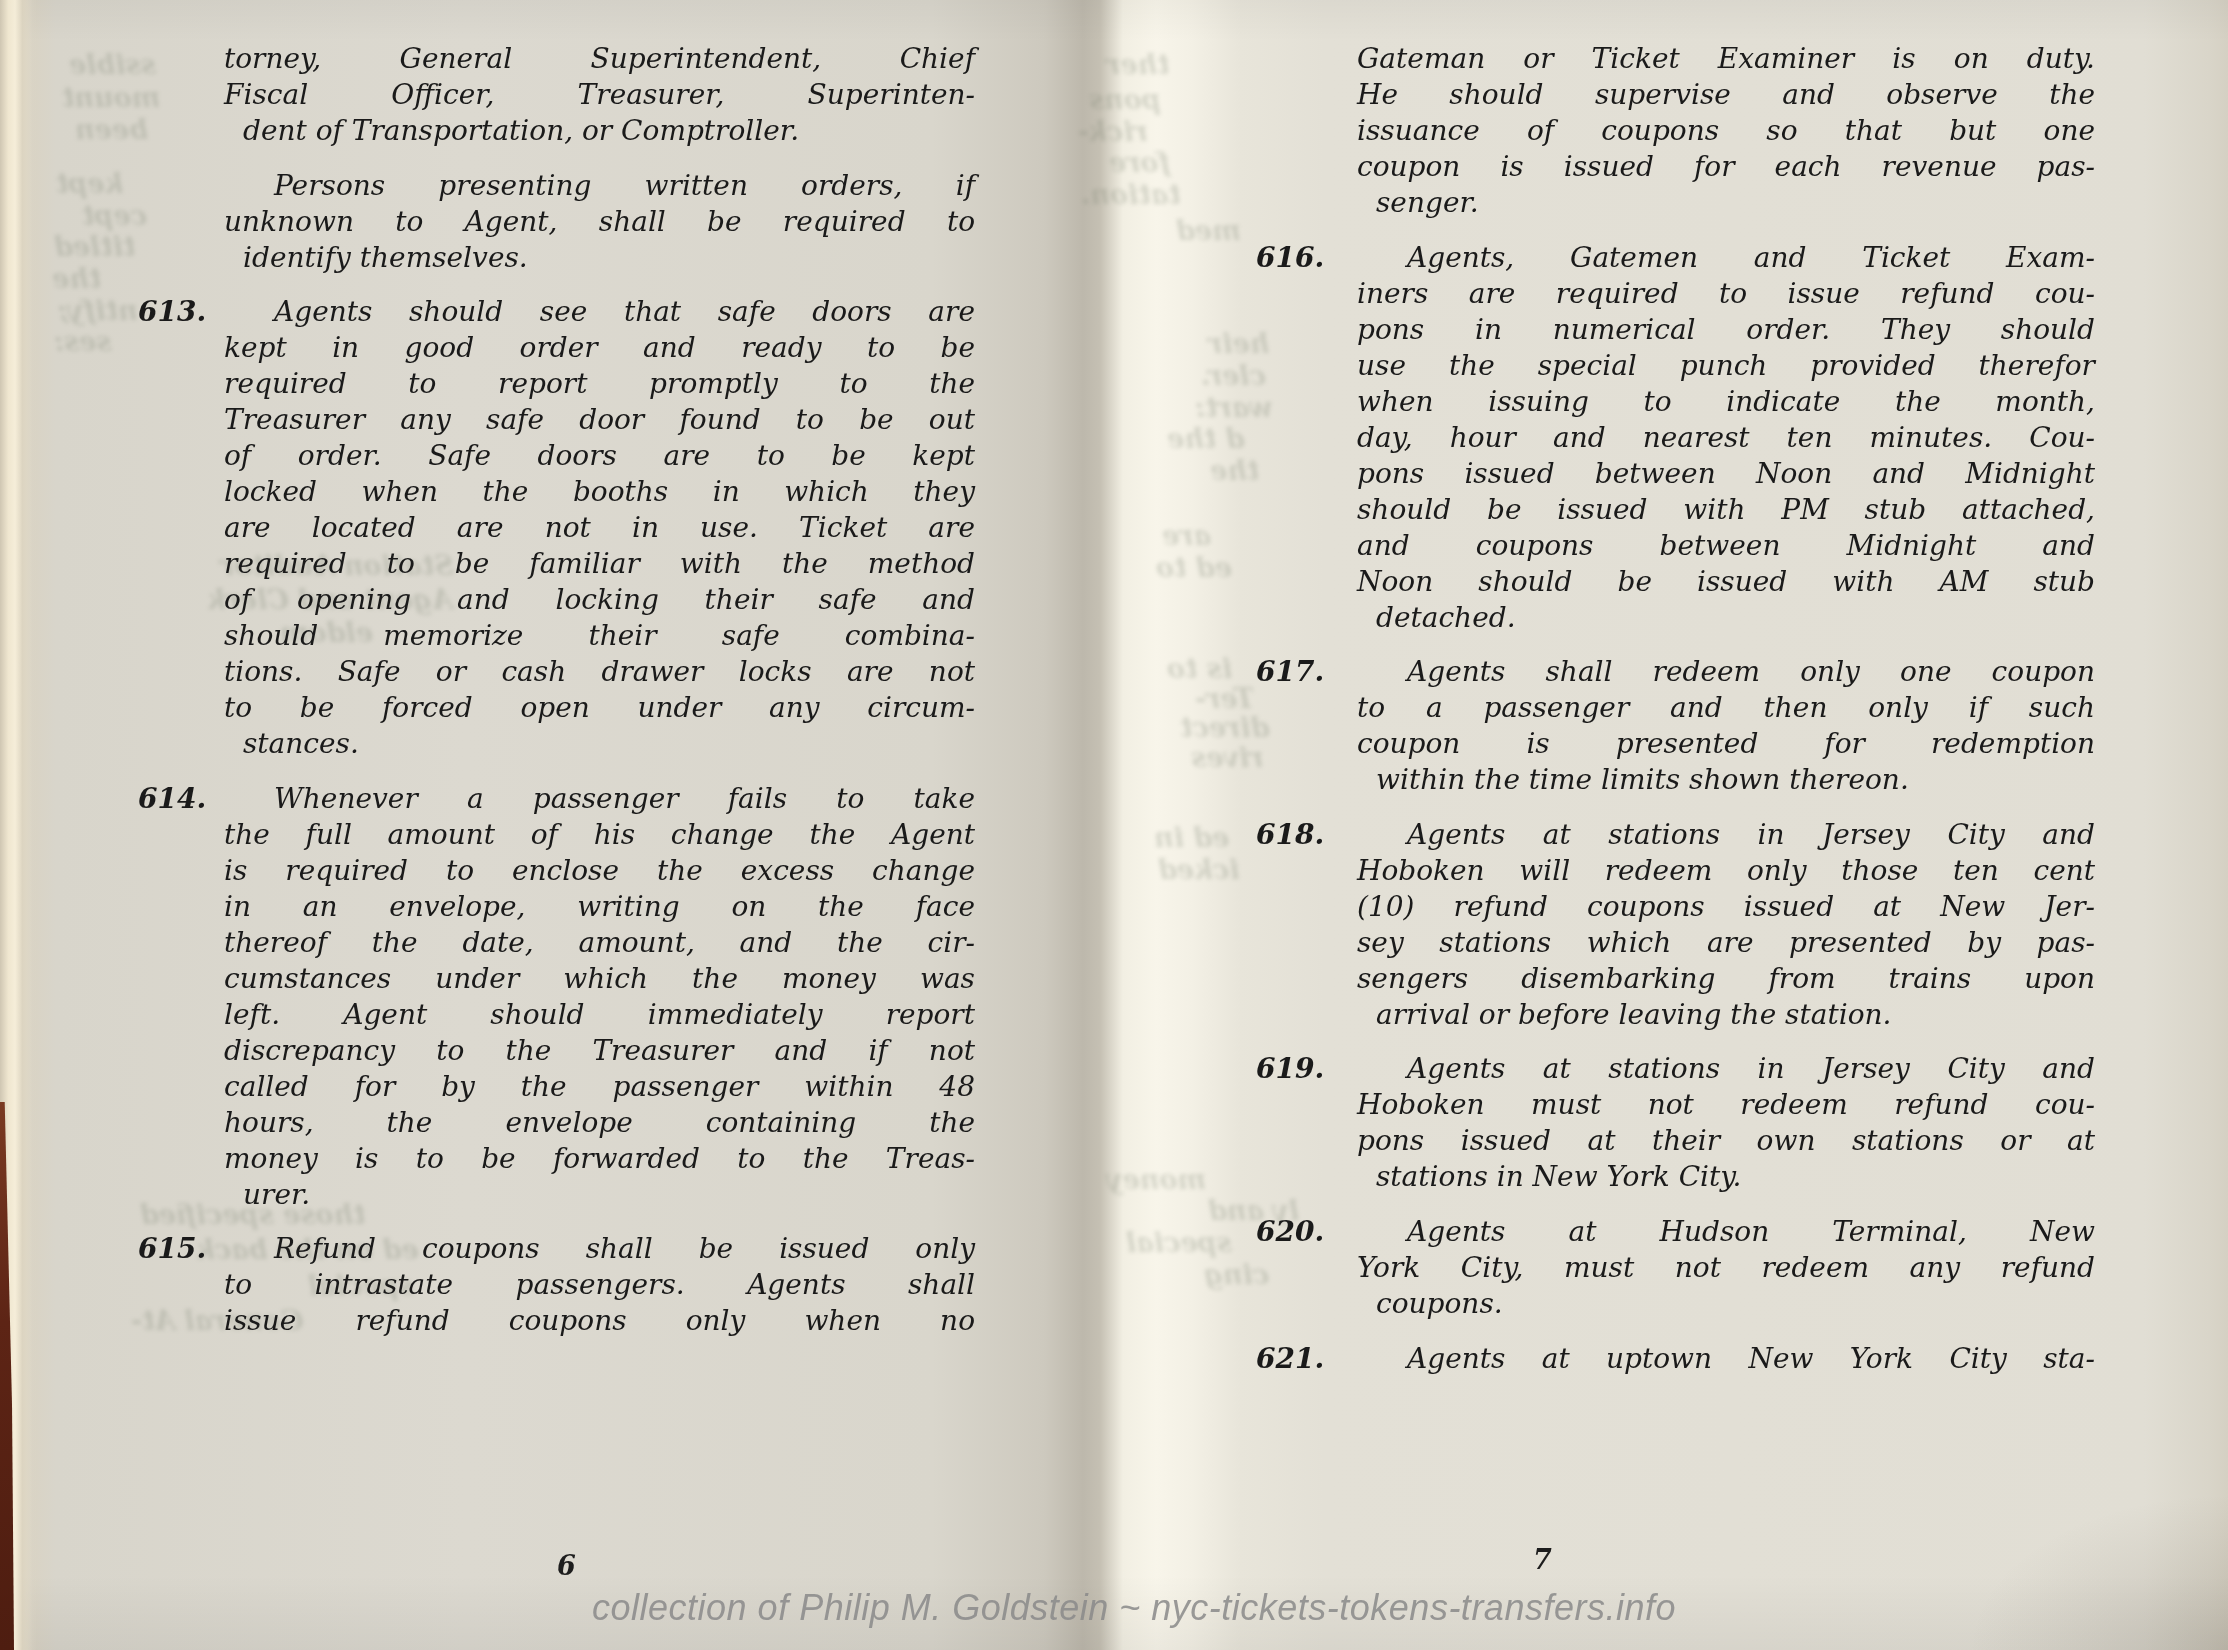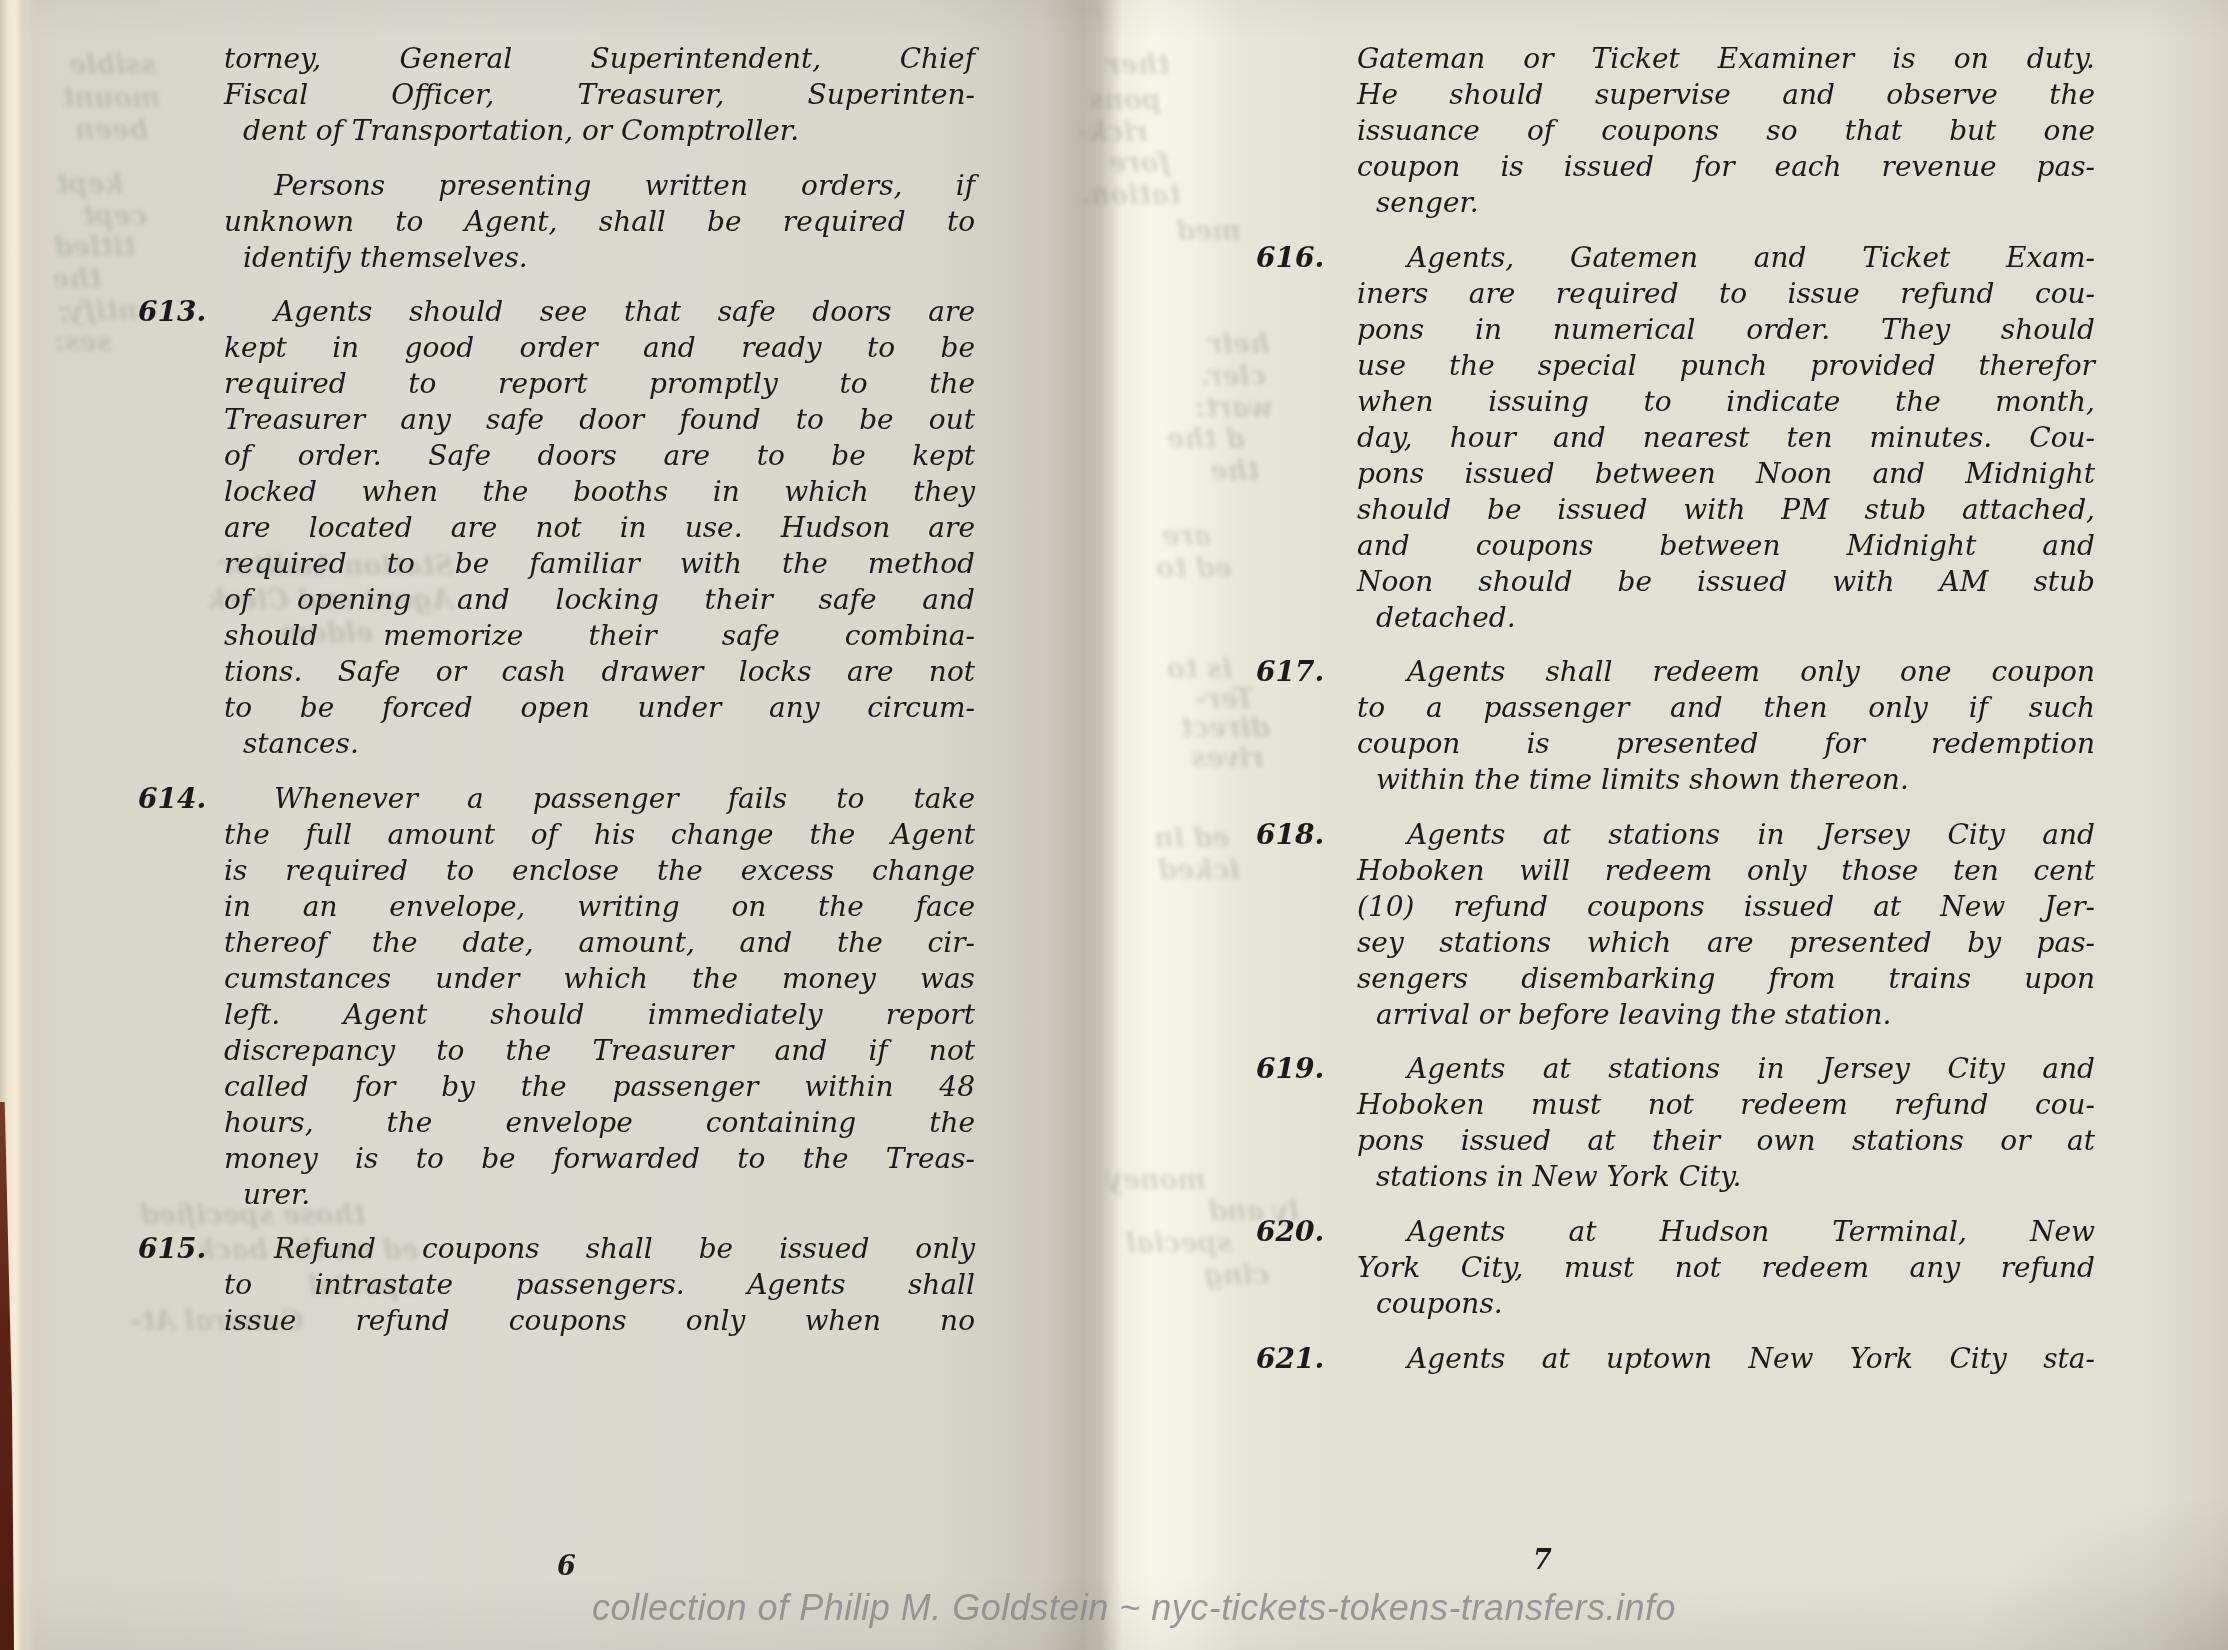--- a/index.html
+++ b/index.html
@@ -85,21 +85,21 @@
         <div class="line last">identify themselves.</div>
       </div>
       <div class="para">
         <span class="pnum">613.</span>
         <div class="line first">Agents should see that safe doors are</div>
         <div class="line">kept in good order and ready to be</div>
         <div class="line">required to report promptly to the</div>
         <div class="line">Treasurer any safe door found to be out</div>
         <div class="line">of order. Safe doors are to be kept</div>
         <div class="line">locked when the booths in which they</div>
-        <div class="line">are located are not in use. Hudson are</div>
+        <div class="line">are located are not in use. Ticket are</div>
         <div class="line">required to be familiar with the method</div>
         <div class="line">of opening and locking their safe and</div>
         <div class="line">should memorize their safe combina-</div>
         <div class="line">tions. Safe or cash drawer locks are not</div>
         <div class="line">to be forced open under any circum-</div>
         <div class="line last">stances.</div>
       </div>
       <div class="para">
         <span class="pnum">614.</span>
         <div class="line first">Whenever a passenger fails to take</div>

